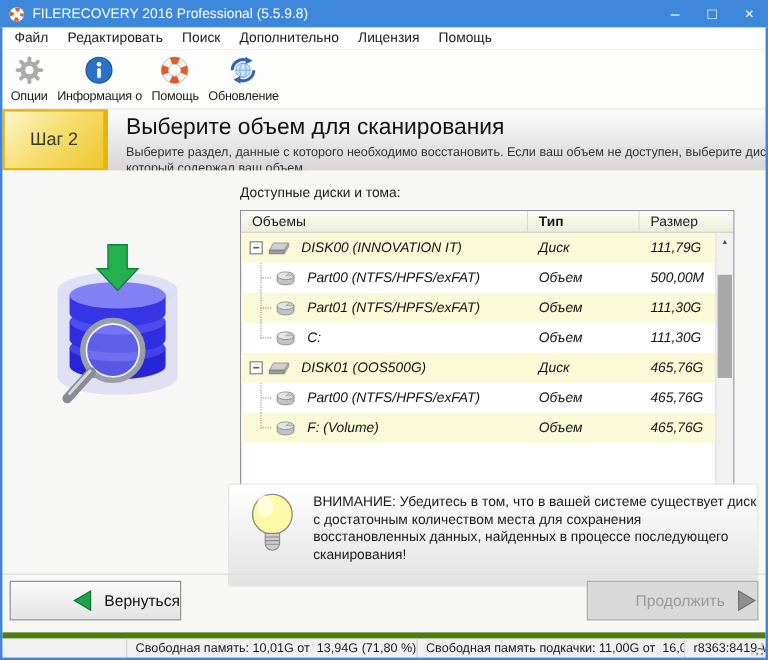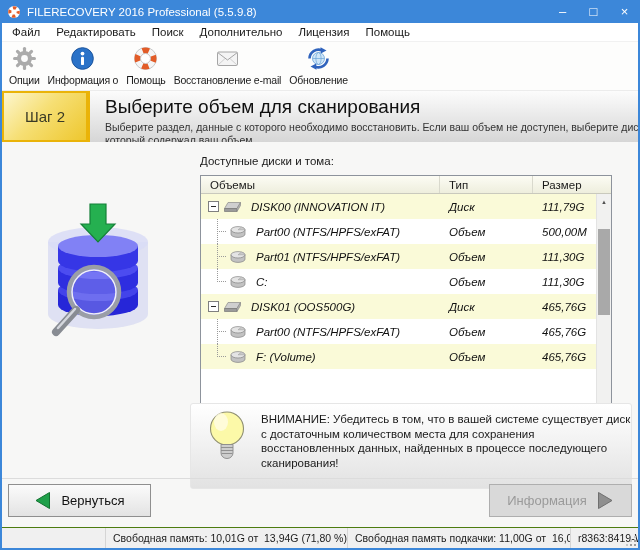--- a/index.html
+++ b/index.html
@@ -40,21 +40,21 @@
   .content{position:absolute;top:142px;left:2px;right:2px;bottom:23px;background:#f7f7f6;}
   .illustration{position:absolute;left:34px;top:60px;}
   .list-label{position:absolute;left:198px;top:13px;font-size:11.5px;color:#1a1a1a;}
 
   .listview{position:absolute;left:198px;top:33px;width:412px;height:276px;background:#fff;
     border:1px solid #8d939c;box-sizing:border-box;}
   .lv-header{display:flex;height:18px;background:linear-gradient(#fcfcf4,#eeeedd);
     border-bottom:1px solid #c9c9bd;box-sizing:border-box;}
   .hcell{font-size:11.5px;color:#1a1a1a;display:flex;align-items:center;padding-left:9px;
     border-right:1px solid #d9d9cd;box-sizing:border-box;}
-  .h-name{width:239px;}.h-type{width:93px;}.h-size{flex:1;border-right:none;}
+  .h-name{width:239px;}.h-type{width:93px;font-weight:bold;}.h-size{flex:1;border-right:none;}
   .lv-body{position:absolute;top:18px;left:0;right:15px;bottom:16px;overflow:hidden;font-style:italic;}
   .lv-row{display:flex;height:25px;align-items:center;font-size:11.5px;color:#111;}
   .lv-row.hl{background:var(--row_highlight,#fafad8);}
   .cell{box-sizing:border-box;}
   .c-name{width:239px;display:flex;align-items:center;height:100%;padding-left:5px;overflow:hidden;}
   .c-type{width:93px;padding-left:9px;}
   .c-size{flex:1;padding-left:9px;}
   .expander{width:9px;height:9px;border:1px solid #7f7f7f;background:#fff;position:relative;margin:0 4px 0 2px;flex:none;}
   .minus{position:absolute;left:1.5px;top:3.5px;width:5px;height:1.2px;background:#2a2a2a;}
   .guide{width:23px;height:25px;position:relative;flex:none;}
@@ -75,28 +75,28 @@
   .lv-corner{position:absolute;right:0;bottom:0;width:15px;height:16px;background:#f1f1f0;}
 
   .warning{position:absolute;left:188px;top:261px;width:442px;height:86px;
     background:linear-gradient(#ffffff,#e2e2e2);border:1px solid #e6e6e6;border-radius:3px;
     box-sizing:border-box;display:flex;}
   .bulb{margin:5px 13px 0 15px;flex:none;}
   .warn-text{font-size:11.5px;color:#1a1a1a;line-height:14.5px;padding-top:8px;width:375px;}
 
   .sep-line{position:absolute;left:0;right:0;top:336px;border-top:1px solid #dcdcdc;}
 
-  .btn{position:absolute;top:342px;height:33px;display:flex;align-items:center;justify-content:center;
+  .btn{position:absolute;top:342px;height:33px;display:flex;align-items:center;justify-content:flex-end;
     gap:10px;font-size:13px;box-sizing:border-box;cursor:default;}
   .btn-back{left:6px;width:143px;background:linear-gradient(#fbfbfb,#e3e3e3);border:1px solid #8f8f8f;color:#111;}
   .btn-next{right:6px;width:143px;background:#d9d9d9;border:1px solid #aeaeae;color:var(--disabled_text,#9a9a9a);}
   .btn .ic{display:flex;}
 
   .statusbar{position:absolute;left:2px;right:2px;bottom:2px;height:21px;background:#f0f0f0;
-    border-top:1px solid #4d7c0f;display:flex;align-items:center;font-size:10.5px;color:#1a1a1a;box-sizing:border-box;}
+    border-top:5px solid #4d7c0f;display:flex;align-items:center;font-size:10.5px;color:#1a1a1a;box-sizing:border-box;}
   .sb-sec{white-space:pre;overflow:hidden;padding:0 7px;box-sizing:border-box;}
   .sb-0{width:103px;}.sb-1{width:241px;}.sb-2{width:222px;}.sb-3{flex:1;padding-right:12px;}
   .sb-sep{width:1px;align-self:stretch;background:#d5d5d5;flex:none;}
   .grip{position:absolute;right:1px;bottom:1px;width:10px;height:10px;}
   .grip::before{content:"";position:absolute;right:1px;bottom:1px;width:2px;height:2px;background:#9a9a9a;
     box-shadow:-4px 0 #9a9a9a,-8px 0 #c7c7c7,0 -4px #9a9a9a,-4px -4px #c7c7c7,0 -8px #c7c7c7;}
 </style>
 </head>
 <body>
 
@@ -162,30 +162,20 @@
             <circle cx="12.5" cy="12.5" r="11" fill="#f5f5f5" stroke="#bdbdbd" stroke-width="0.8"></circle>
             <circle cx="12.5" cy="12.5" r="8" fill="none" stroke="#e25c28" stroke-width="6" stroke-dasharray="6.28 6.28" stroke-dashoffset="3.14"></circle>
             <circle cx="12.5" cy="12.5" r="5" fill="#fff" stroke="#bdbdbd" stroke-width="0.8"></circle>
           </svg>
         </span>
         <span class="tool-label">Помощь</span>
       </div>
       <div class="tool-item">
         <span class="tool-icon">
           <svg width="25" height="25" viewBox="0 0 25 25">
-            <rect x="2.5" y="6" width="20" height="13.5" rx="1.2" fill="#f4f4f4" stroke="#9b9b9b" stroke-width="0.9"></rect>
-            <path d="M3,6.8 L12.5,14 L22,6.8" fill="none" stroke="#9b9b9b" stroke-width="0.9"></path>
-            <path d="M3,19 L9.8,12.8 M22,19 L15.2,12.8" fill="none" stroke="#c4c4c4" stroke-width="0.8"></path>
-          </svg>
-        </span>
-        <span class="tool-label">Восстановление e-mail</span>
-      </div>
-      <div class="tool-item">
-        <span class="tool-icon">
-          <svg width="25" height="25" viewBox="0 0 25 25">
             <circle cx="12.5" cy="12.5" r="6" fill="#cfe6f8" stroke="#6aa3d8" stroke-width="0.8"></circle>
             <ellipse cx="12.5" cy="12.5" rx="2.6" ry="6" fill="none" stroke="#6aa3d8" stroke-width="0.7"></ellipse>
             <path d="M6.5,12.5 h12" stroke="#6aa3d8" stroke-width="0.7"></path>
             <path d="M3.5,12.5 A9,9 0 0 1 16,4.4" fill="none" stroke="#2f63bd" stroke-width="2.6"></path>
             <polygon points="14.5,1.2 20.5,4.6 14.8,7.6" fill="#2f63bd"></polygon>
             <path d="M21.5,12.5 A9,9 0 0 1 9,20.6" fill="none" stroke="#2f63bd" stroke-width="2.6"></path>
             <polygon points="10.5,23.8 4.5,20.4 10.2,17.4" fill="#2f63bd"></polygon>
           </svg>
         </span>
         <span class="tool-label">Обновление</span>
@@ -369,21 +359,21 @@
 
     <div class="btn btn-back">
       <span class="ic">
         <svg width="17" height="19" viewBox="0 0 17 19">
             <polygon points="15.5,1.5 15.5,17.5 2,9.5" fill="#1fa04a" stroke="#11722f" stroke-width="1"></polygon>
           </svg>
       </span>
       <span>Вернуться</span>
     </div>
     <div class="btn btn-next">
-      <span>Информация</span>
+      <span>Продолжить</span>
       <span class="ic">
         <svg width="17" height="19" viewBox="0 0 17 19">
             <polygon points="1.5,1.5 1.5,17.5 15,9.5" fill="#8f8f8f" stroke="#6f6f6f" stroke-width="1"></polygon>
           </svg>
       </span>
     </div>
   </div>
 
   <div class="statusbar">
     <div class="sb-sec sb-0"></div>

